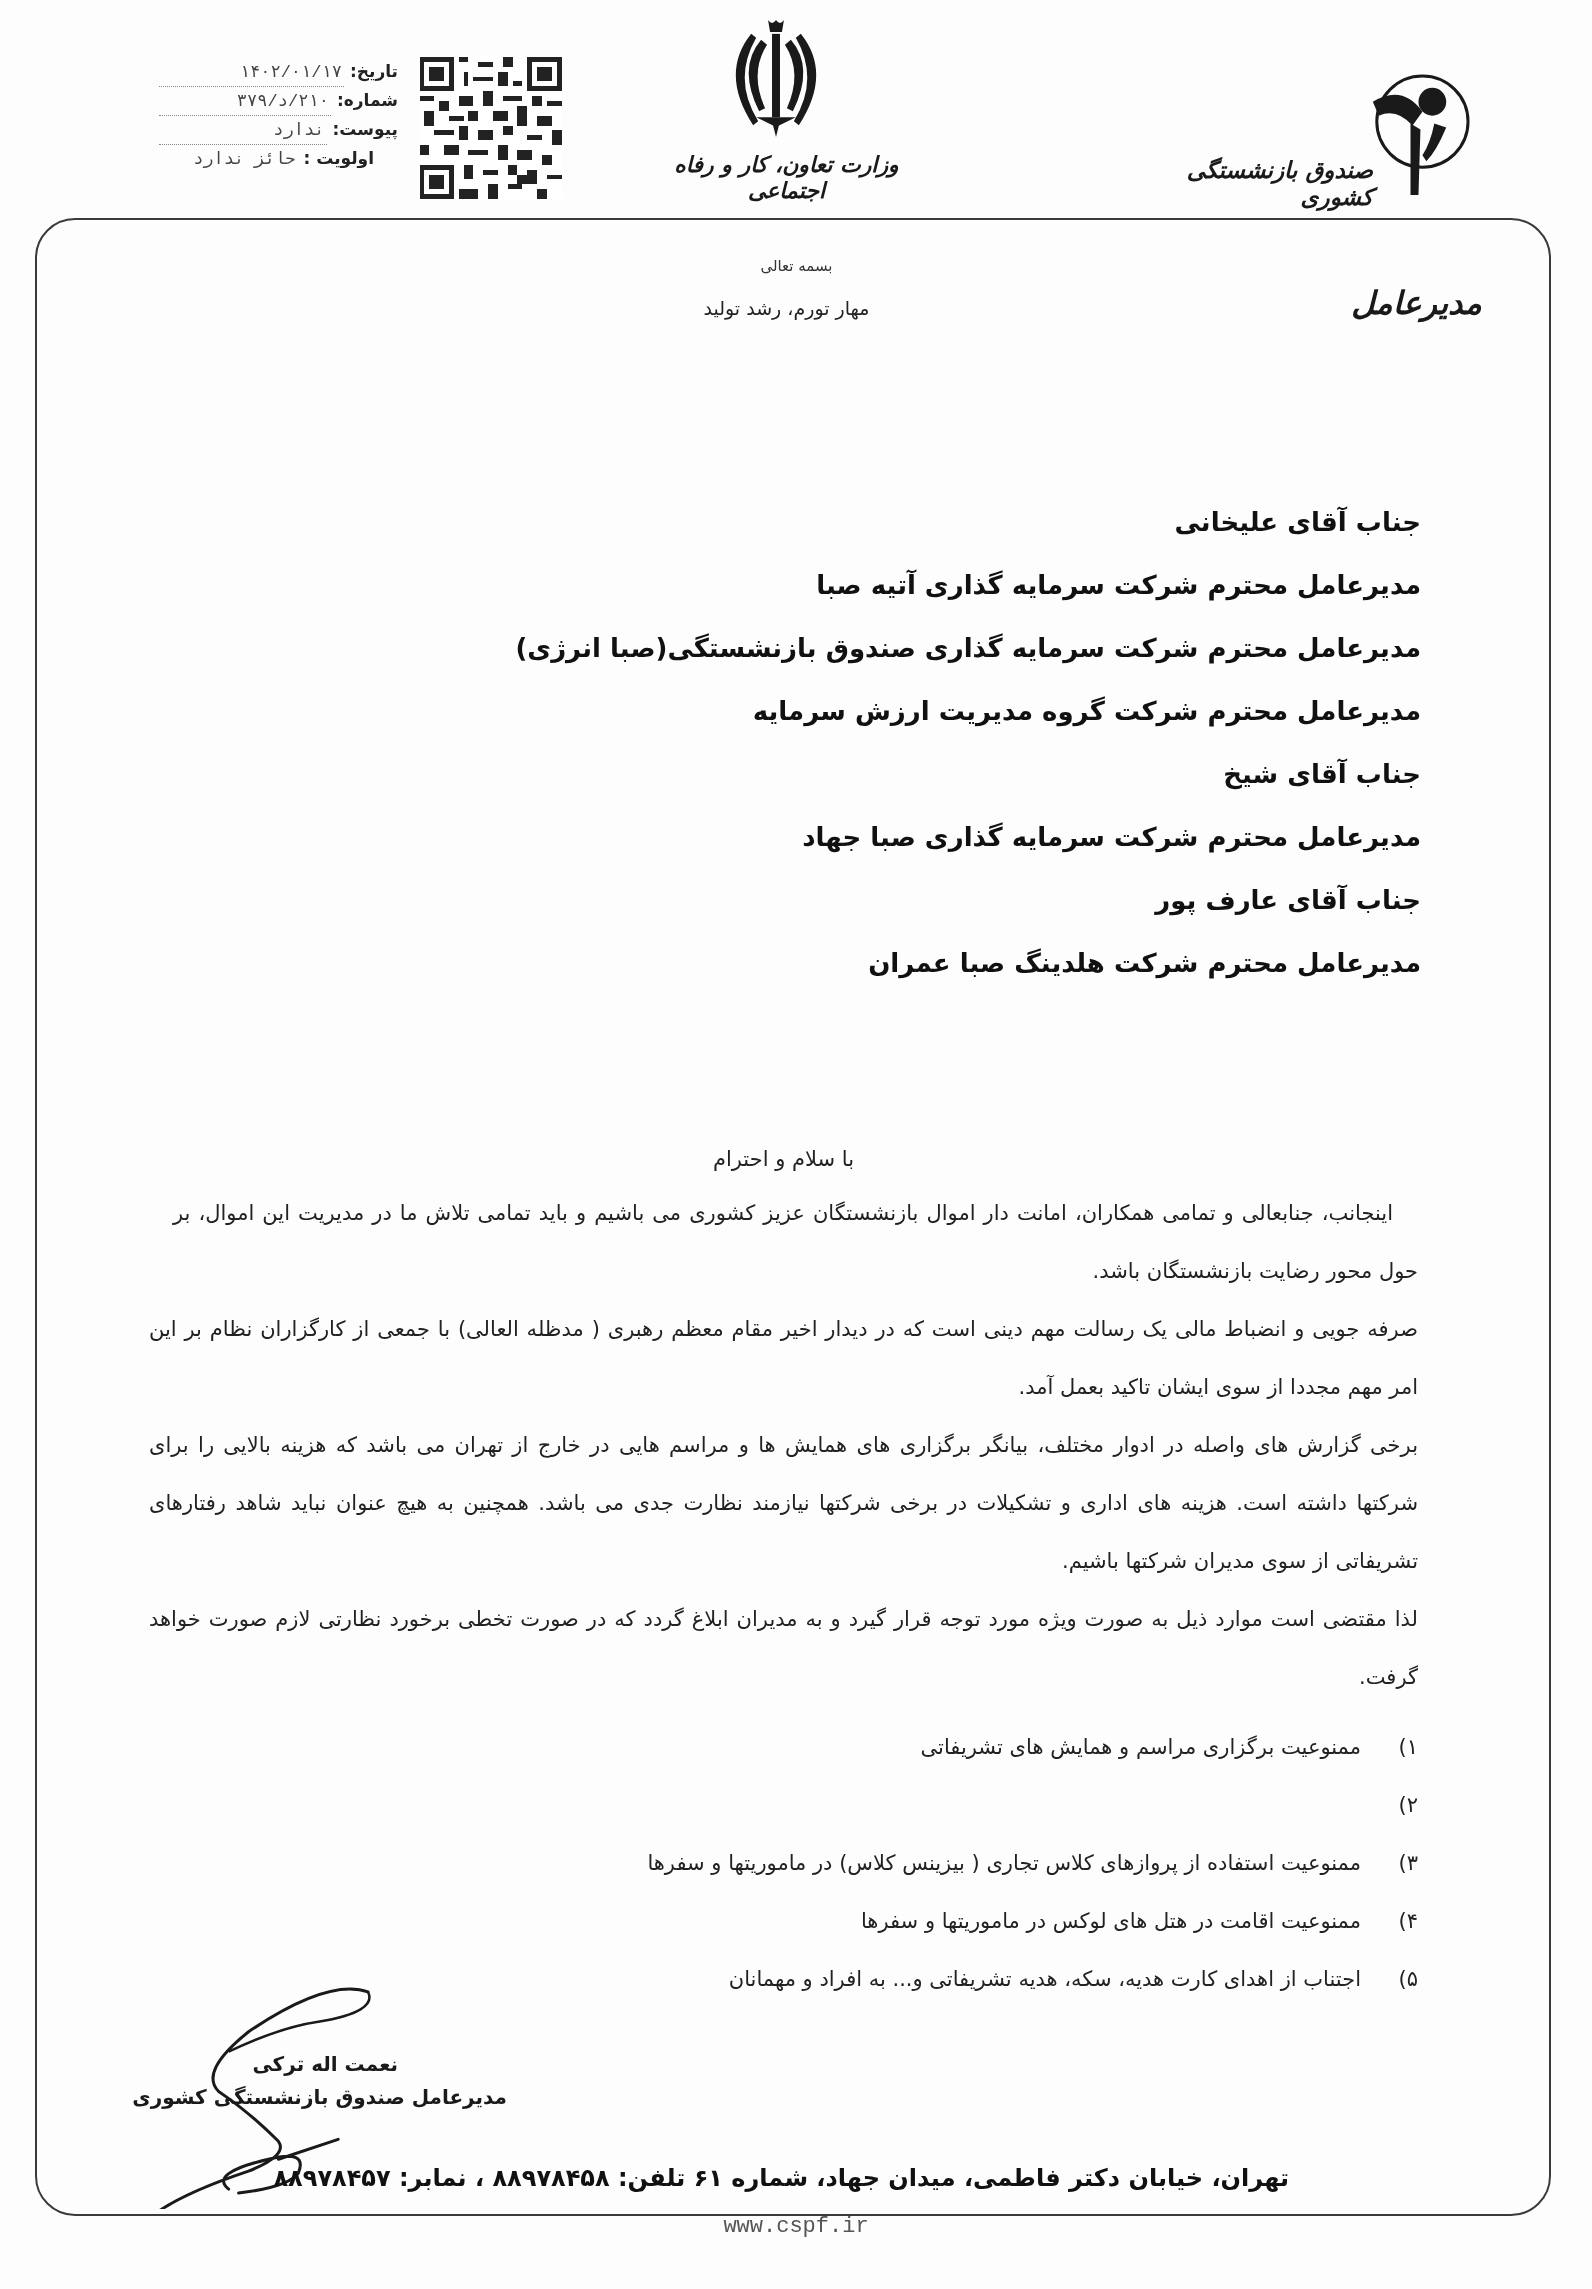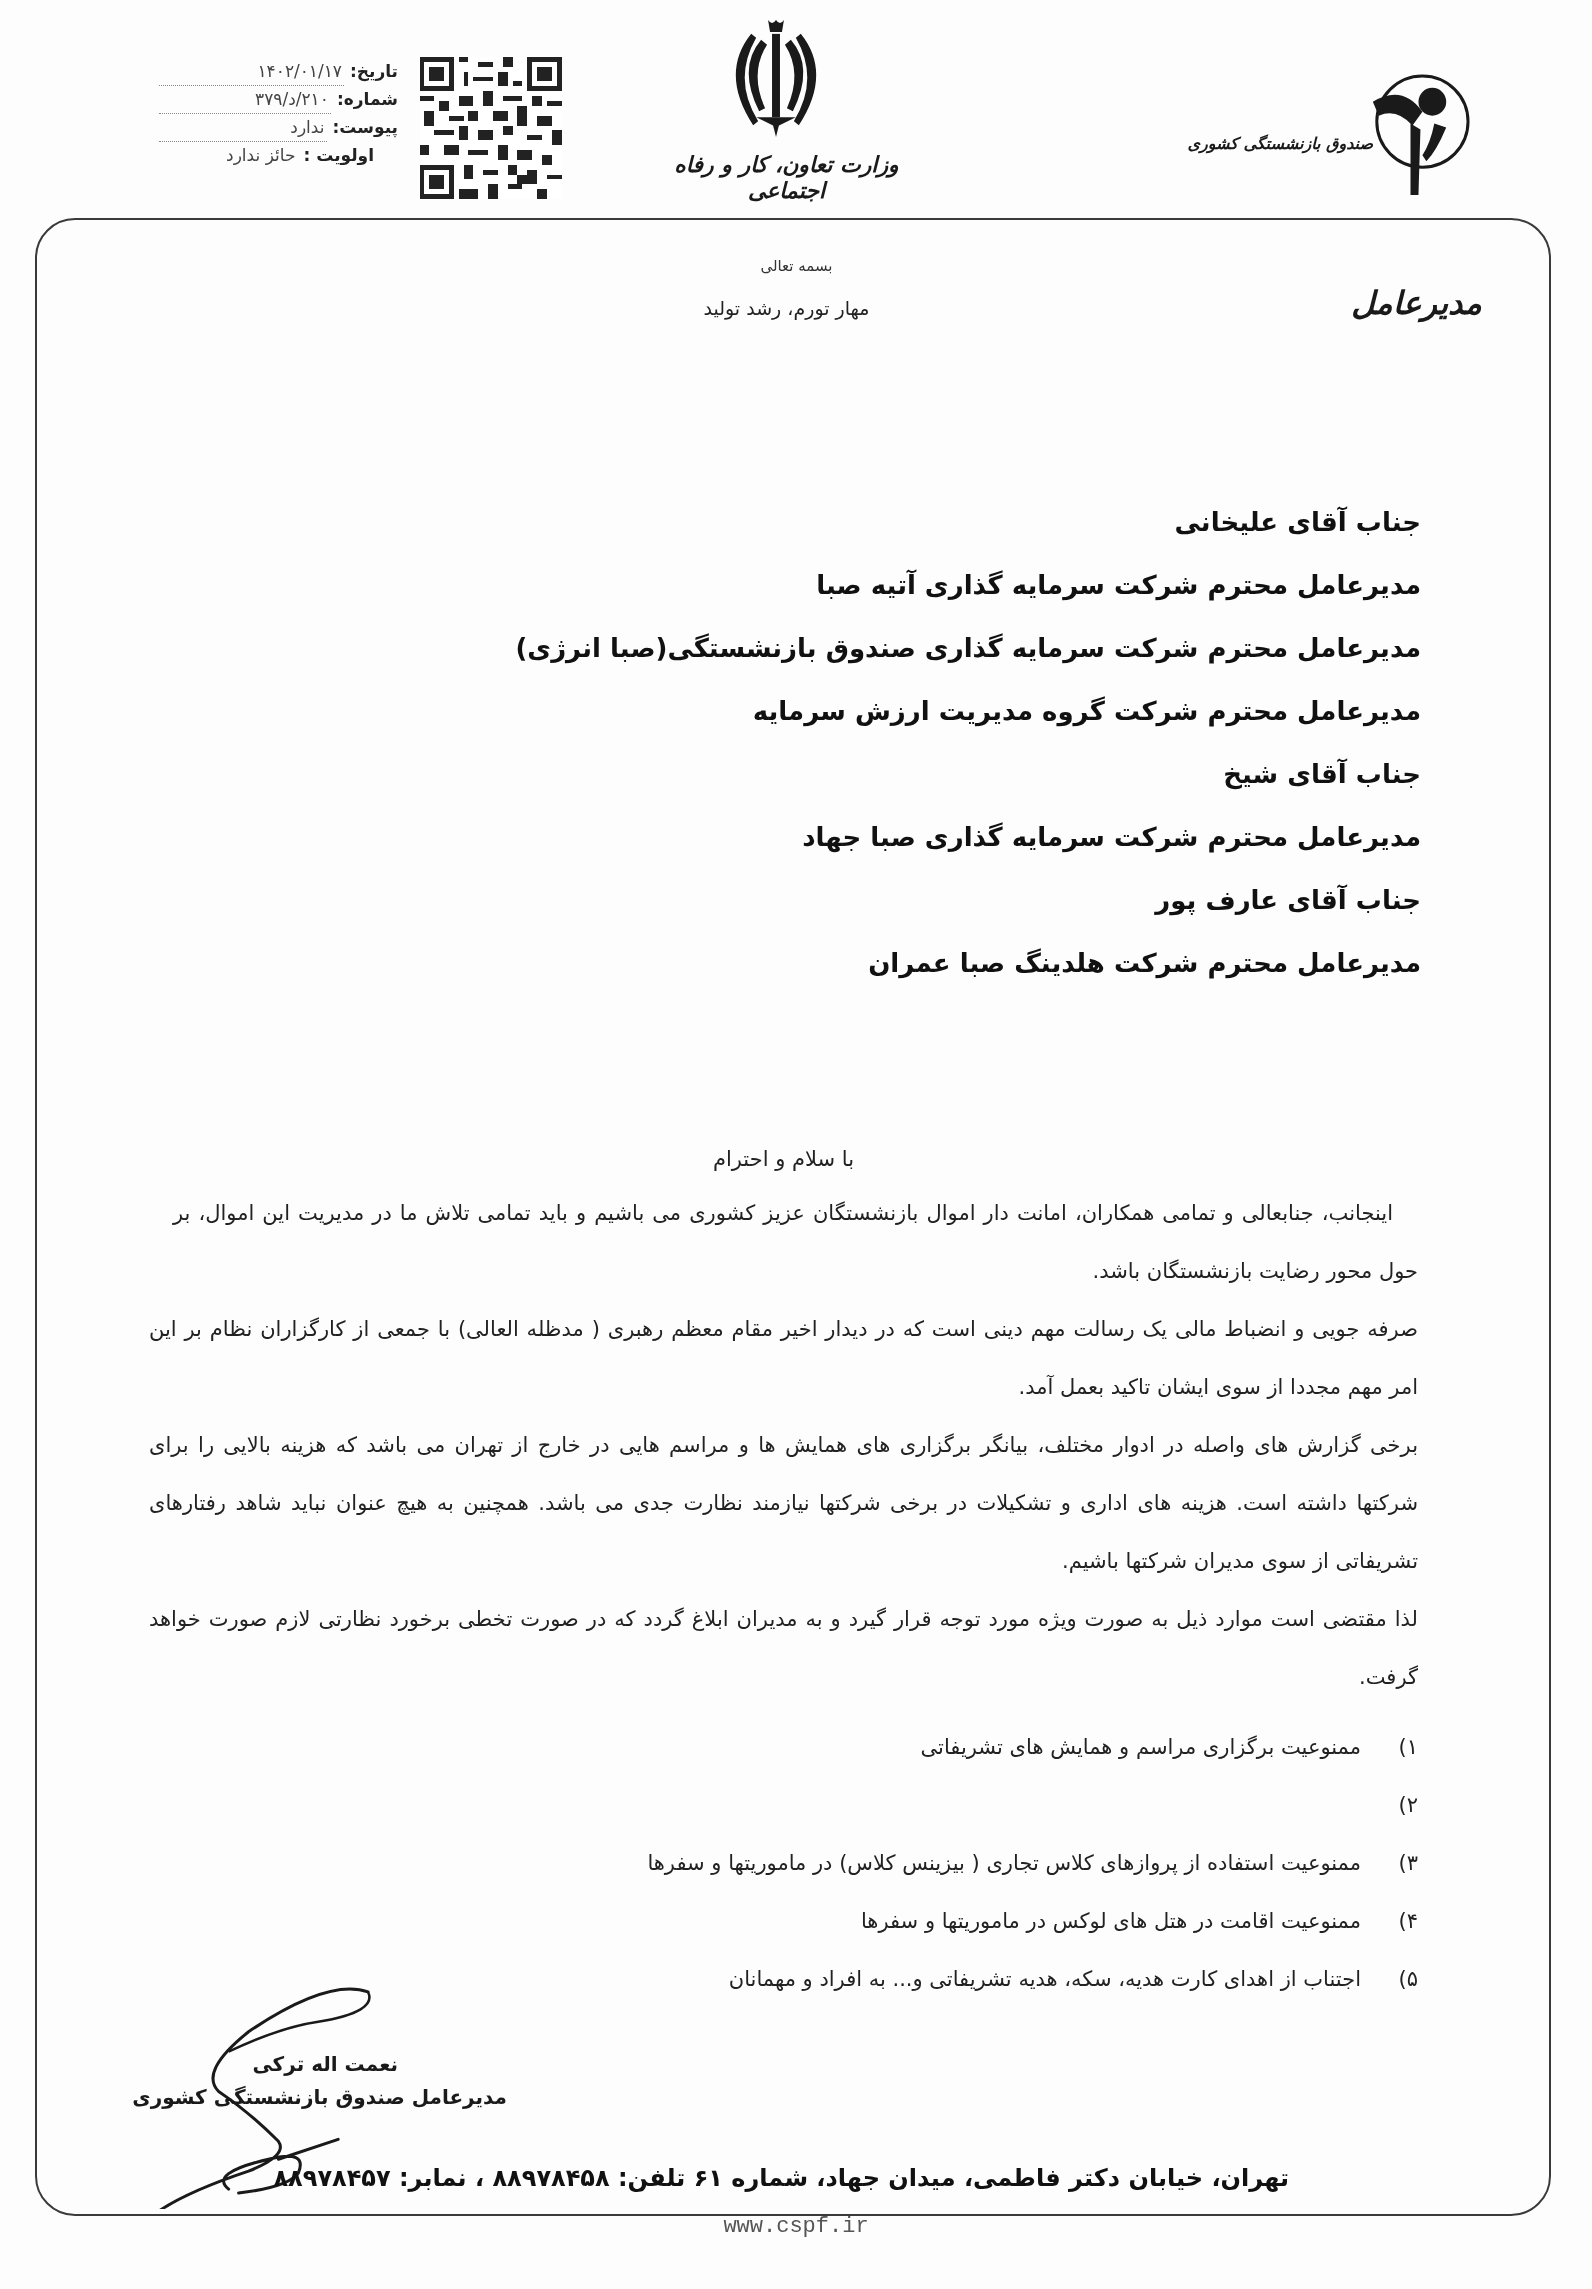--- a/index.html
+++ b/index.html
@@ -8,31 +8,31 @@
       background: #fdfdfd; color: #1a1a1a;
       font-family: "DejaVu Sans", "Liberation Sans", sans-serif;
     }
     .abs { position: absolute; }
     .rtl { direction: rtl; unicode-bidi: plaintext; }
 
     
     .meta { left: 159px; top: 58px; width: 239px; font-size: 17px; line-height: 27px; color: #333; }
     .meta-row { display: flex; flex-direction: row; direction: rtl; align-items: baseline; white-space: nowrap; }
     .meta-label { font-weight: bold; color: #222; margin-left: 6px; }
-    .meta-value { color: #444; border-bottom: 1px dotted #888; flex: 1; text-align: right; padding-right: 2px; min-height: 20px; }
+    .meta-value { color: #444; border-bottom: 1px dotted #888; flex: 1; text-align: right; padding-right: 2px; min-height: 20px; font-family: Liberation Mono, monospace; }
     .meta-row.priority { padding-right: 24px; }
     .meta-row.priority .meta-value { border-bottom: none; }
 
     .qr { left: 418px; top: 57px; width: 145px; height: 142px; }
 
     
     .emblem { left: 731px; top: 18px; width: 90px; height: 124px; }
     .ministry-name { left: 637px; top: 151px; width: 299px; text-align: center; font-family: "DejaVu Serif", serif; font-style: italic; font-weight: bold; font-size: 22px; }
     .fund-logo { left: 1353px; top: 62px; width: 119px; height: 139px; }
-    .fund-name { left: 1114px; top: 134px; width: 259px; text-align: right; font-family: "DejaVu Serif", serif; font-style: italic; font-weight: bold; font-size: 16px; }
+    .fund-name { left: 1114px; top: 156px; width: 259px; text-align: right; font-family: "DejaVu Serif", serif; font-style: italic; font-weight: bold; font-size: 23px; }
 
     
     .frame { left: 35px; top: 218px; width: 1516px; height: 1998px; border: 2px solid #3a3a3a; border-radius: 40px; box-sizing: border-box; }
 
     .title-role { left: 1333px; top: 284px; width: 149px; text-align: right; font-family: "DejaVu Serif", serif; font-style: italic; font-weight: bold; font-size: 32px; }
     .bismillah { left: 697px; top: 257px; width: 199px; text-align: center; font-size: 15px; color: #333; }
     .slogan { left: 637px; top: 297px; width: 299px; text-align: center; font-size: 19px; color: #222; }
 
     
     .recipients { right: 171px; top: 491px; width: 995px; }

